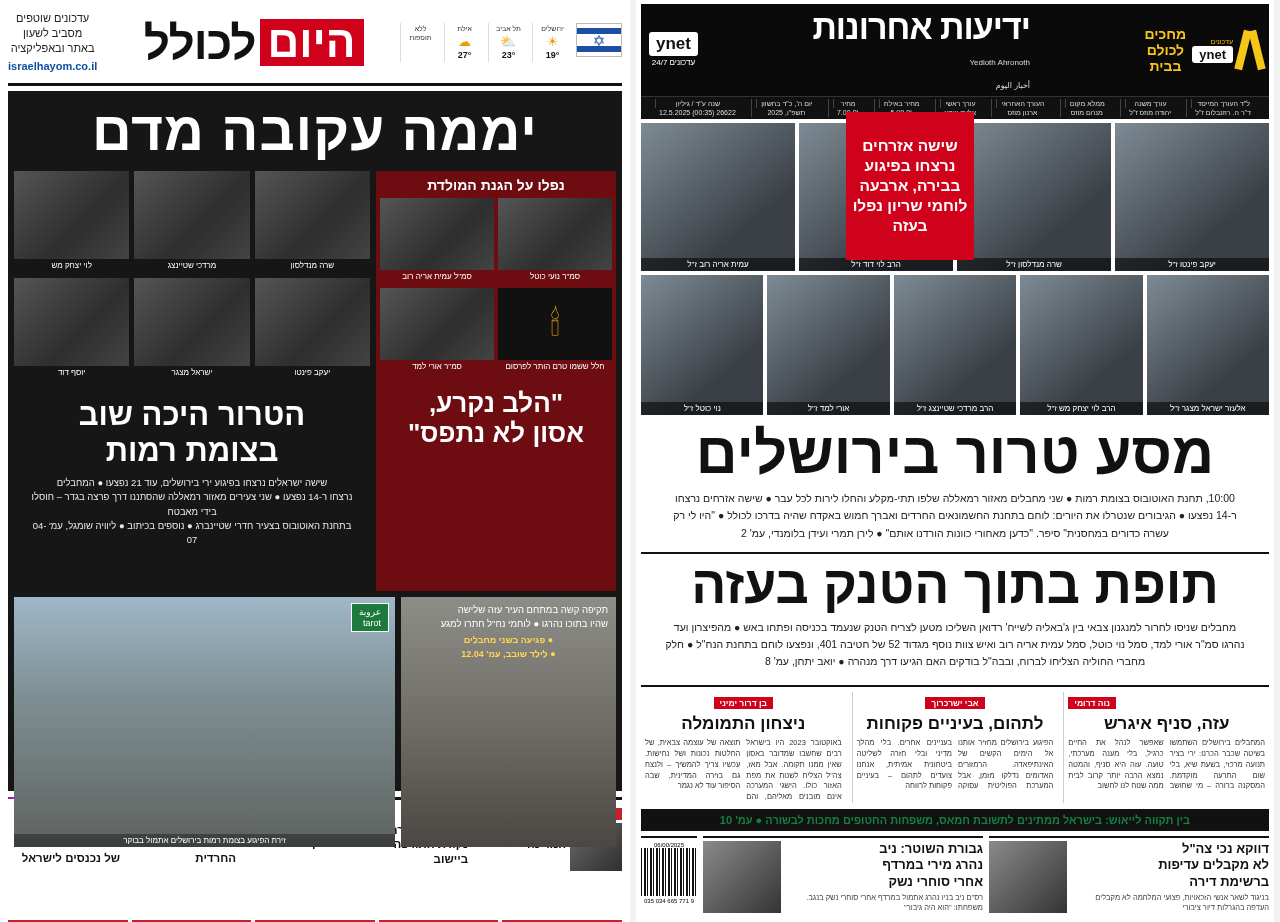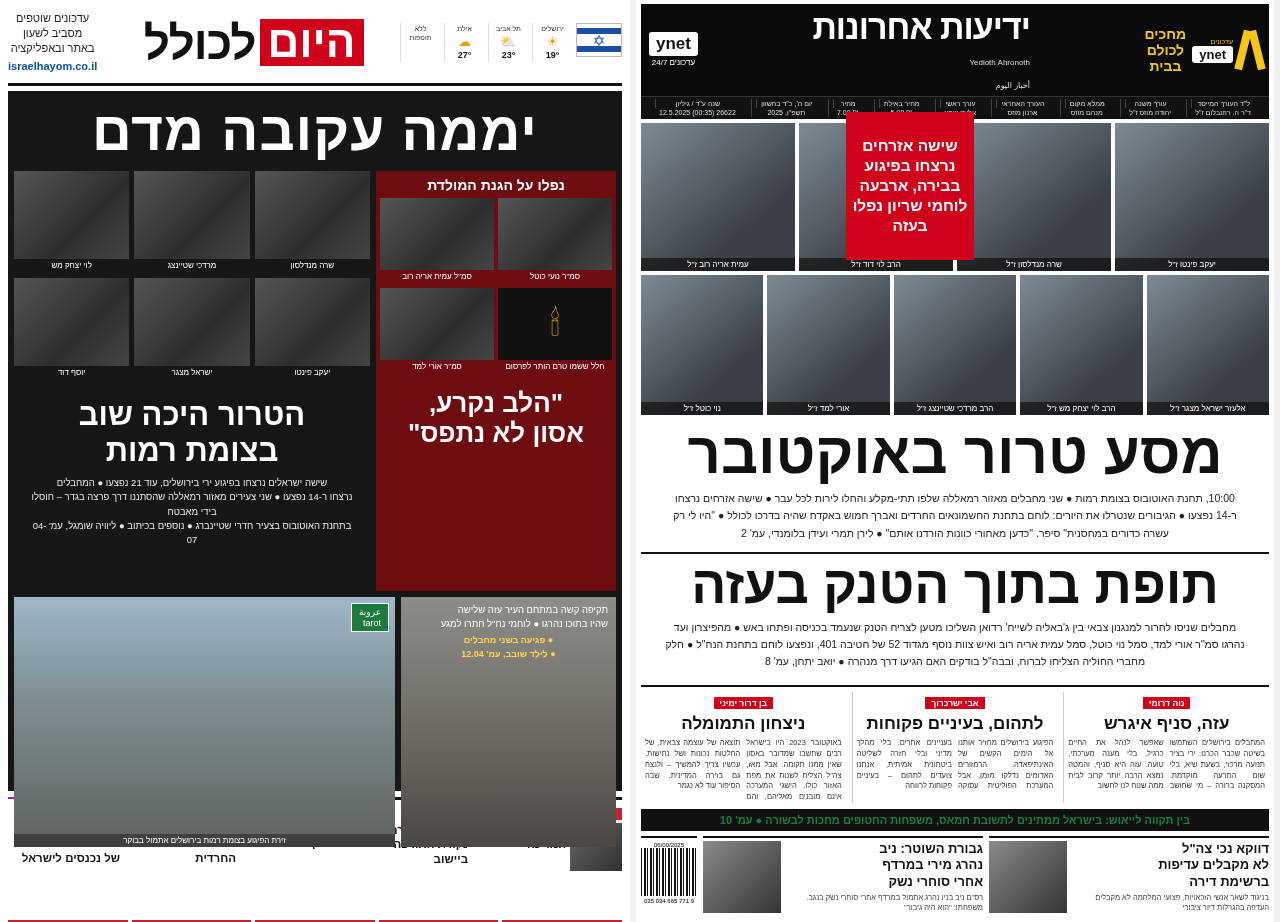--- a/index.html
+++ b/index.html
@@ -707,29 +707,29 @@
         <div class="cap">נוי כוטל ז"ל</div>
       </div>
     </div>
 
     <div class="yn-redbox" style="position:absolute; top:112px; right:300px; width:128px; height:148px;">שישה אזרחים
 נרצחו בפיגוע
 בבירה, ארבעה
 לוחמי שריון
 נפלו בעזה</div>
 
-    <div class="yn-head1">מסע טרור באוקטובר</div>
+    <div class="yn-head1">מסע טרור בירושלים</div>
     <div class="yn-sub">10:00, תחנת האוטובוס בצומת רמות ● שני מחבלים מאזור רמאללה שלפו תתי-מקלע והחלו לירות לכל עבר ● שישה אזרחים נרצחו ר-14 נפצעו ● הגיבורים שנטרלו את היורים: לוחם בתחנת החשמונאים החרדים ואברך חמוש באקדח שהיה בדרכו לכולל ● "היו לי רק עשרה כדורים במחסנית" סיפר. "כדען מאחורי כוונות הורדנו אותם" ● לירן תמרי ועידן בלומנדי, עמ' 2</div>
 
     <div class="yn-head2">תופת בתוך הטנק בעזה</div>
     <div class="yn-sub">מחבלים שניסו לחרור למנגנון צבאי בין ג'באליה לשייח' רדואן השליכו מטען לצריח הטנק שנעמד בכניסה ופתחו באש ● מהפיצרון ועד נהרגו סמ"ר אורי למד, סמל נוי כוטל, סמל עמית אריה רוב ואיש צוות נוסף מגדוד 52 של חטיבה 401, ונפצעו לוחם בתחנת הנח"ל ● חלק מחברי החוליה הצליחו לברוח, ובבה"ל בודקים האם הגיעו דרך מנהרה ● יואב יתחן, עמ' 8</div>
 
     <div class="yn-cols3">
       <div class="yn-col">
-        <div style="text-align:center"><span class="yn-col-tag">נוה דרומי</span></div>
+        <div style="text-align:left"><span class="yn-col-tag">נוה דרומי</span></div>
         <div class="yn-col-title">עזה, סניף איגרש</div>
         <div class="yn-col-body">המחבלים בירושלים השתמשו בשיטה שכבר הכרנו: ירי בציר תנועה מרכזי, בשעת שיא, בלי שום התרעה מוקדמת. המסקנה ברורה – מי שחושב שאפשר לנהל את החיים כרגיל, בלי מענה מערכתי, טועה. עזה היא סניף, והמטה נמצא הרבה יותר קרוב לבית ממה שנוח לנו לחשוב</div>
       </div>
       <div class="yn-col">
         <div style="text-align:center"><span class="yn-col-tag">אבי ישרכרוך</span></div>
         <div class="yn-col-title">לתהום, בעיניים פקוחות</div>
         <div class="yn-col-body">הפיגוע בירושלים מחזיר אותנו אל הימים הקשים של האינתיפאדה. הרמזורים האדומים נדלקו מזמן, אבל המערכת הפוליטית עסוקה בעניינים אחרים. בלי מהלך מדיני ובלי חזרה לשליטה ביטחונית אמיתית, אנחנו צועדים לתהום – בעיניים פקוחות לרווחה</div>
       </div>
       <div class="yn-col">
         <div style="text-align:center"><span class="yn-col-tag">בן דרור ימיני</span></div>

